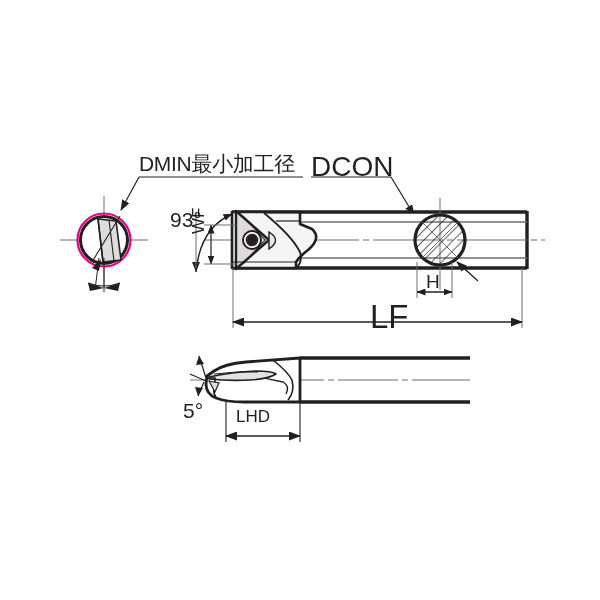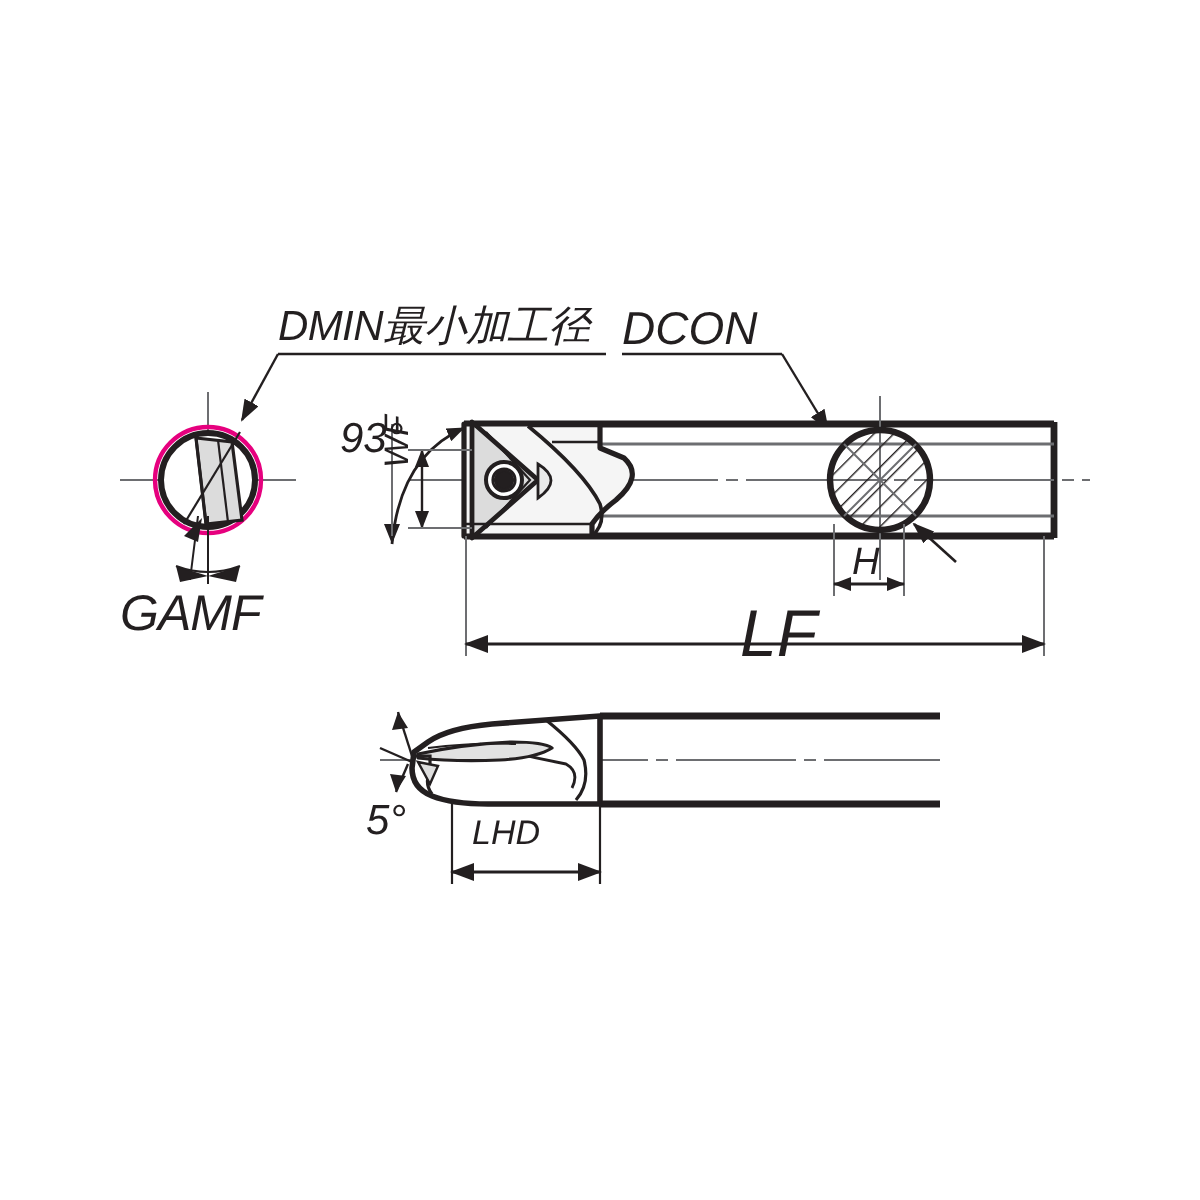--- a/index.html
+++ b/index.html
@@ -7,21 +7,20 @@
     padding: 0;
     background: #ffffff;
   }
   #page {
     position: relative;
     width: 600px;
     height: 600px;
     background: #ffffff;
     font-family: "Liberation Sans", sans-serif;
     overflow: hidden;
-    font-style: italic;
   }
   #drawing {
     position: absolute;
     left: 0;
     top: 0;
     width: 600px;
     height: 600px;
   }
   .lbl {
     position: absolute;
@@ -33,21 +32,21 @@
   }
   .lbl-dmin {
     left: 139px;
     top: 153px;
     font-size: 21px;
     letter-spacing: -0.3px;
   }
   .lbl-dcon {
     left: 311px;
     top: 153px;
-    font-size: 23px;
+    font-size: 28px;
     letter-spacing: 0px;
   }
   .lbl-gamf {
     left: 60px;
     top: 295px;
     font-size: 25px;
     letter-spacing: -0.5px;
   }
   .lbl-angle93 {
     left: 170px;
@@ -261,21 +260,20 @@
         <line x1="300" y1="400" x2="300" y2="442" stroke="#231f20" stroke-width="1.1"></line>
         <line x1="226" y1="436" x2="300" y2="436" stroke="#231f20" stroke-width="1.5" marker-start="url(#arrStart)" marker-end="url(#arrEnd)"></line>
       </g>
     </g>
   </svg>
 
   <div class="lbl lbl-dmin">DMIN最小加工径</div>
 
   <div class="lbl lbl-dcon">DCON</div>
 
-  <div class="lbl lbl-gamf">GAMF</div>
 
   <div class="lbl lbl-angle93">93°</div>
 
   <div class="lbl lbl-wf">WF</div>
 
   <div class="lbl lbl-lf">LF</div>
 
   <div class="lbl lbl-h">H</div>
 
   <div class="lbl lbl-angle5">5°</div>

